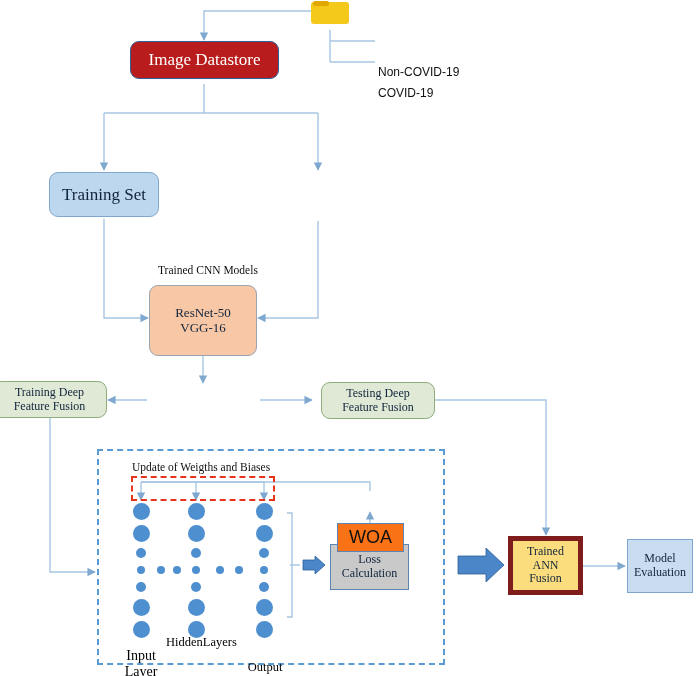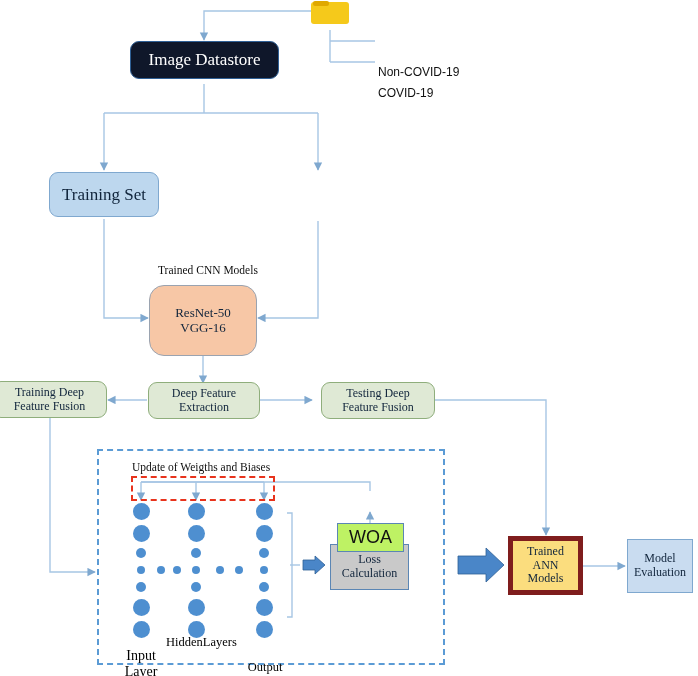--- a/index.html
+++ b/index.html
@@ -3,28 +3,28 @@
 <meta charset="utf-8">
 <style>
   html,body{margin:0;padding:0;background:#ffffff;}
   body{width:698px;height:676px;position:relative;overflow:hidden;
        font-family:"Liberation Serif",serif;}
   #stage{position:absolute;left:0;top:0;width:698px;height:676px;}
   svg.layer{position:absolute;left:0;top:0;width:698px;height:676px;overflow:visible;}
   .node{position:absolute;box-sizing:border-box;display:flex;align-items:center;
         justify-content:center;text-align:center;line-height:1.15;}
   .rnd{border-radius:9px;}
-  .blue-fill{background:#0f172a;border:1px solid #2f6096;color:#ffffff;}
+  .blue-fill{background:#b91c1c;border:1px solid #2f6096;color:#ffffff;}
   .lightblue-fill{background:#bdd7ee;border:1px solid #7fa8cf;color:#10243b;}
   .lightblue2-fill{background:#c9dcf0;border:1px solid #7fa8cf;color:#10243b;}
   .orange-fill{background:#f7c7a6;border:1px solid #9aa3b0;color:#10243b;}
   .green-fill{background:#dfe9d5;border:1px solid #8fae7c;color:#10243b;}
   .yellow-fill{background:#fbdd7e;border:5px solid #7f1d1d;color:#10243b;}
   .gray-fill{background:#c9c9c9;border:1px solid #5b86b4;color:#10243b;}
-  .white-fill{background:#bef264;border:1px solid #5b86b4;color:#111111;}
+  .white-fill{background:#f97316;border:1px solid #5b86b4;color:#111111;}
   .plain-label{position:absolute;color:#101010;white-space:nowrap;}
   .sans{font-family:"Liberation Sans",sans-serif;margin-top:32px;}
   .folder{position:absolute;background:#f5c91b;border-radius:3px;}
   .folder-tab{position:absolute;background:#e0a800;border-radius:2px;}
   .dashbox{position:absolute;box-sizing:border-box;border:2px dashed #5b9bd5;}
   .reddash{position:absolute;box-sizing:border-box;border:2px dashed #e8331c;}
   .nn-dot{position:absolute;border-radius:50%;background:#4e8fd0;}
 </style>
 </head>
 <body>
@@ -91,34 +91,30 @@
 
   <div class="node rnd blue-fill" style="left:130px;top:41px;width:149px;height:38px;font-size:17px;">
     <span>Image Datastore</span>
   </div>
 
   <div class="node rnd lightblue-fill" style="left:49px;top:172px;width:110px;height:45px;font-size:17px;">
     <span>Training Set</span>
   </div>
 
   <div class="plain-label" style="left:150px;top:264px;font-size:11.5px;margin-left:8px;">Trained CNN Models</div>
-  <div class="node rnd orange-fill" style="left:149px;top:285px;width:108px;height:71px;font-size:13px;flex-direction:column;border-radius:15px;">
+  <div class="node rnd orange-fill" style="left:149px;top:285px;width:108px;height:71px;font-size:13px;flex-direction:column;">
     <span>ResNet-50</span>
     <span>VGG-16</span>
   </div>
 
   <div class="node rnd green-fill" style="left:-8px;top:381px;width:115px;height:37px;font-size:12px;flex-direction:column;">
     <span>Training  Deep</span>
     <span>Feature Fusion</span>
   </div>
 
-  <div class="node rnd green-fill" style="left:148px;top:382px;width:112px;height:37px;font-size:12px;flex-direction:column;">
-    <span>Deep Feature</span>
-    <span>Extraction</span>
-  </div>
 
   <div class="node rnd green-fill" style="left:314px;top:382px;width:114px;height:37px;font-size:12px;flex-direction:column;margin-left:7px;">
     <span>Testing  Deep</span>
     <span>Feature Fusion</span>
   </div>
 
   <div class="dashbox" style="left:97px;top:449px;width:348px;height:216px;"></div>
 
   <div class="plain-label" style="left:132px;top:461px;font-size:11.5px;">Update of Weigths and Biases</div>
   <div class="reddash" style="left:131px;top:476px;width:144px;height:25px;"></div>
@@ -174,20 +170,20 @@
   <div class="node gray-fill" style="left:330px;top:544px;width:79px;height:46px;font-size:12px;flex-direction:column;">
     <span>Loss</span>
     <span>Calculation</span>
   </div>
   <div class="node white-fill sans" style="left:337px;top:491px;width:67px;height:29px;font-size:18px;">
     <span>WOA</span>
   </div>
 
   <div class="node yellow-fill" style="left:508px;top:536px;width:75px;height:59px;font-size:12px;flex-direction:column;">
     <span>Trained ANN</span>
-    <span>Models</span>
+    <span>Fusion</span>
   </div>
   <div class="node lightblue2-fill" style="left:627px;top:539px;width:66px;height:54px;font-size:12px;flex-direction:column;">
     <span>Model</span>
     <span>Evaluation</span>
   </div>
 
 </div>
 
 </body></html>

